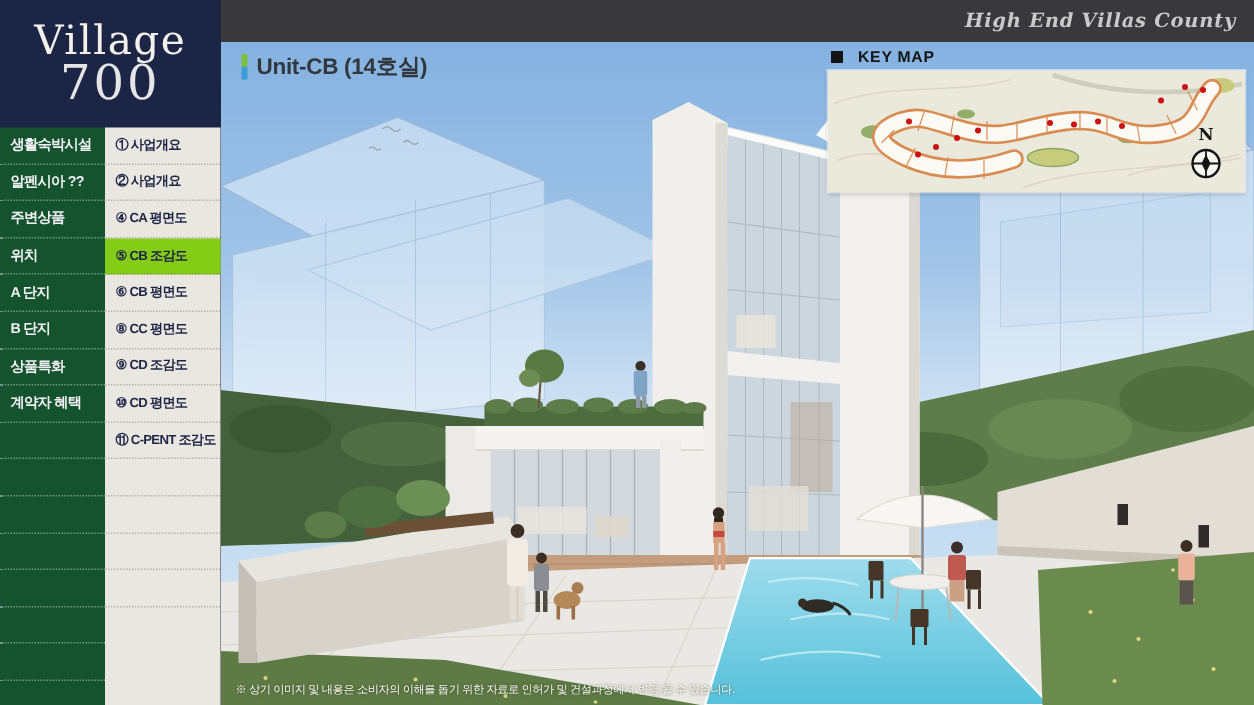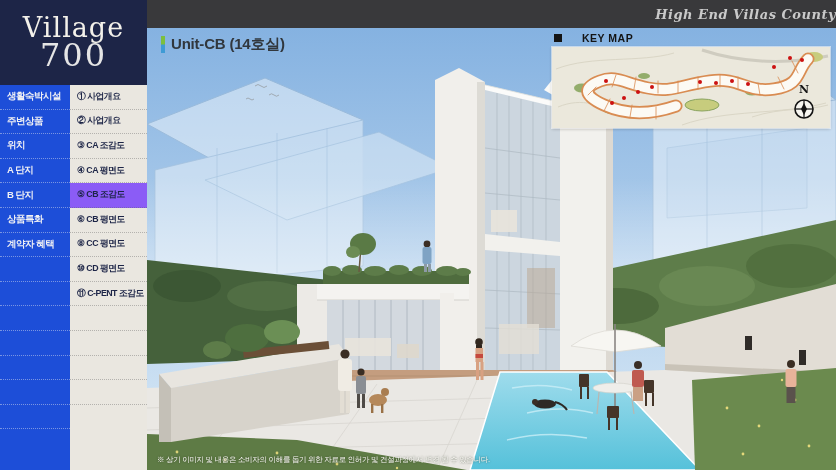--- a/index.html
+++ b/index.html
@@ -7,88 +7,89 @@
   body { font-family:"Liberation Sans", sans-serif; background:#101528; position:relative; }
   .app { position:absolute; inset:0; width:836px; height:470px;text-decoration:underline; }
 
   
   .sidebar { position:absolute; left:0; top:0; width:147px; height:470px; background:#1d2547; z-index:5; }
   .logo { height:85px; display:flex; flex-direction:column; align-items:center; justify-content:center; padding-top:4px; }
   .logo .l1 { font-family:"DejaVu Serif", serif; font-size:27px; color:#f3f1ea; letter-spacing:1px; line-height:24px; }
   .logo .l2 { font-family:"DejaVu Serif", serif; font-size:32px; color:#e5e5e5; line-height:36px; margin-top:-3px; letter-spacing:2px; }
   .menus { display:flex; height:385px; }
   .menu-col { display:flex; flex-direction:column; }
-  .main-col { width:70px; background:#1d4ed8; }
+  .main-col { width:70px; background:#14532d; }
   .sub-col  { width:77px; background:#eae7e0; }
   .menu-row { height:24.6px; flex:0 0 24.6px; display:flex; align-items:center; padding-left:7px;
               font-weight:bold; overflow:hidden; white-space:nowrap; }
   .main-col .menu-row { color:#f0f0f4; font-size:9.5px; letter-spacing:-0.5px;
               border-bottom:1px dotted rgba(215,220,235,0.5); }
   .sub-col .menu-row { color:#1d2547; font-size:8.8px; letter-spacing:-0.5px;
               border-bottom:1px dotted rgba(100,100,100,0.4); }
-  .sub-col .menu-row.active { background:#8b5cf6; }
+  .sub-col .menu-row.active { background:#84cc16; }
 
   
   .topbar { position:absolute; left:147px; top:0; width:689px; height:28px; background:#39393b; z-index:4;
-            display:flex; align-items:center; justify-content:flex-end; padding-right:0; }
+            display:flex; align-items:center; justify-content:flex-end; padding-right:12px; }
   .topbar .slogan { font-family:"DejaVu Serif", serif; font-style:italic; font-weight:bold;
             font-size:13px; color:#c9c9c9; letter-spacing:0.5px; }
 
   
   .stage { position:absolute; left:147px; top:28px; width:689px; height:442px; overflow:hidden; }
   .scene { position:absolute; inset:0; }
 
   .page-title { position:absolute; left:14px; top:7px; display:flex; align-items:center; gap:6px; z-index:6; }
   .title-bar { width:4px; height:17px; background:linear-gradient(#7dbf3e 0%, #7dbf3e 45%, #3e9bd5 55%, #3e9bd5 100%); }
   .title-text { font-size:15px; font-weight:bold; color:#31373d; letter-spacing:-0.2px; }
 
   .keymap { position:absolute; left:405px; top:4px; width:280px; z-index:6; }
-  .keymap-head { display:flex; align-items:center; gap:20px; margin-left:2px; margin-bottom:3px; }
+  .keymap-head { display:flex; align-items:center; gap:10px; margin-left:2px; margin-bottom:3px; }
   .keymap-bullet { width:8px; height:8px; background:#141414; }
   .keymap-label { font-size:10.5px; font-weight:bold; color:#141414; letter-spacing:0.5px; }
   .keymap-box { width:278px; height:81px; background:#ebe8dc; box-shadow:0 0 0 1px rgba(255,255,255,0.55), 0 1px 3px rgba(0,0,0,0.25); }
 
   .disclaimer { position:absolute; left:10px; bottom:5px; z-index:6; font-size:7.5px; color:#fbfaf6;
                 text-shadow:0 0 2px rgba(40,50,30,0.8); letter-spacing:-0.3px; }
 </style>
 </head>
 <body>
 
 <div class="app">
 
   <div class="sidebar">
     <div class="logo">
       <div class="l1">Village</div>
       <div class="l2">700</div>
     </div>
     <div class="menus">
       <div class="menu-col main-col">
         <div class="menu-row">생활숙박시설</div>
+        <div class="menu-row">알펜시아 ??</div>
         <div class="menu-row">주변상품</div>
         <div class="menu-row">위치</div>
         <div class="menu-row">A 단지</div>
         <div class="menu-row">B 단지</div>
         <div class="menu-row">상품특화</div>
         <div class="menu-row">계약자 혜택</div>
         <div class="menu-row"></div>
         <div class="menu-row"></div>
         <div class="menu-row"></div>
         <div class="menu-row"></div>
         <div class="menu-row"></div>
         <div class="menu-row"></div>
         <div class="menu-row"></div>
       </div>
       <div class="menu-col sub-col">
         <div class="menu-row">① 사업개요</div>
         <div class="menu-row">② 사업개요</div>
-        <div class="menu-row">③ CA 조감도</div>
         <div class="menu-row">④ CA 평면도</div>
         <div class="menu-row active">⑤ CB 조감도</div>
         <div class="menu-row">⑥ CB 평면도</div>
         <div class="menu-row">⑧ CC 평면도</div>
+        <div class="menu-row">⑨ CD 조감도</div>
         <div class="menu-row">⑩ CD 평면도</div>
         <div class="menu-row">⑪ C-PENT 조감도</div>
         <div class="menu-row"></div>
         <div class="menu-row"></div>
         <div class="menu-row"></div>
         <div class="menu-row"></div>
       </div>
     </div>
   </div>
 

